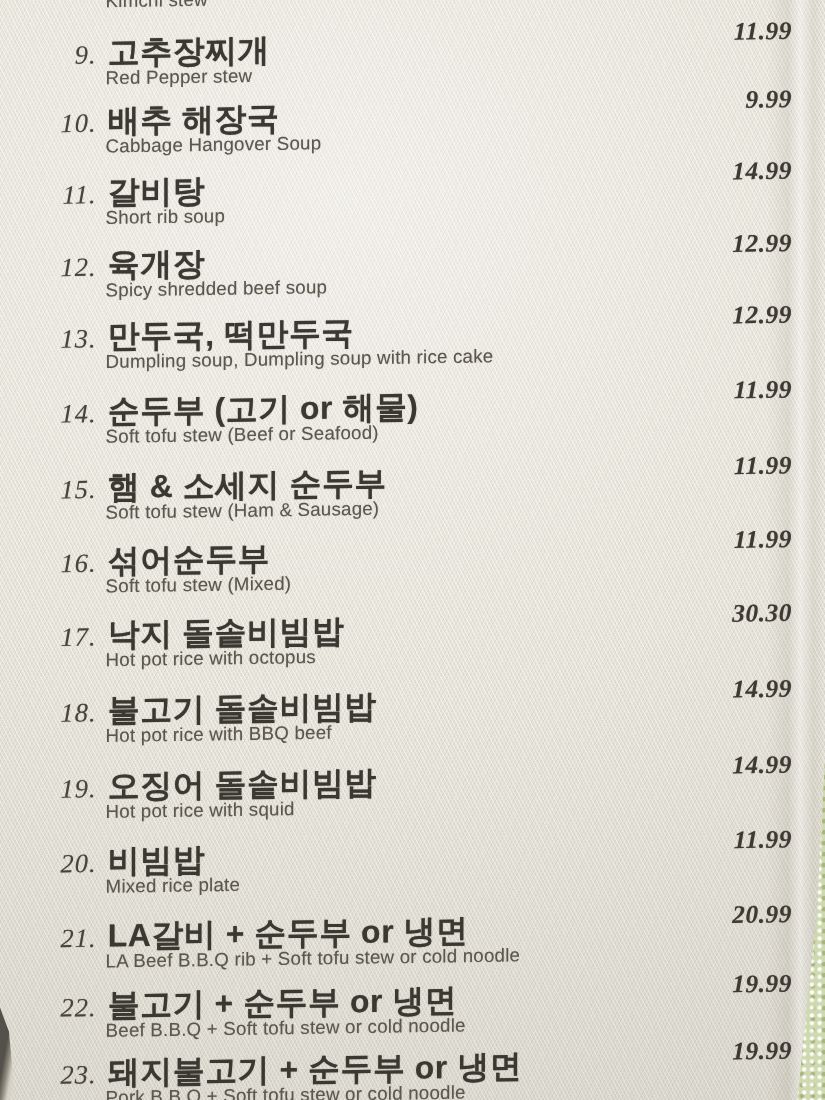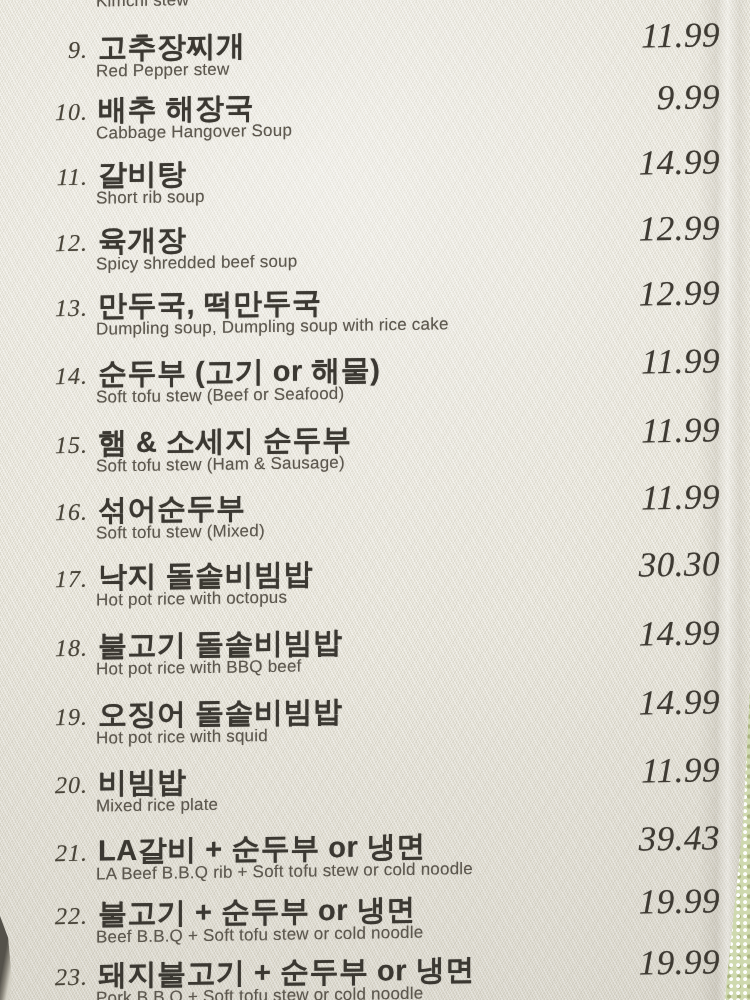--- a/index.html
+++ b/index.html
@@ -53,22 +53,22 @@
     font-size:24px;color:#494439;letter-spacing:1px;
     text-shadow:0 0 1px rgba(73,68,57,0.45);
   }
   .kor{
     margin-left:10px;white-space:nowrap;
     font-weight:700;font-size:29px;color:#3b3832;letter-spacing:0.5px;
     text-shadow:0 0 1px rgba(59,56,50,0.55);
   }
   .price{
     position:absolute;right:30px;top:-4px;
-    font-family:"Liberation Serif",serif;font-style:italic;font-weight:400;
-    font-size:35px;color:#3e3a33;letter-spacing:0.5px;
+    font-family:"Liberation Serif",serif;font-style:italic;font-weight:700;
+    font-size:23px;color:#3e3a33;letter-spacing:0.5px;
     text-shadow:0 0 1px rgba(62,58,51,0.45);
   }
   .eng{
     margin-left:96px;margin-top:0px;white-space:nowrap;
     font-size:17px;color:#5c574e;letter-spacing:0.2px;
     text-shadow:0 0 1px rgba(92,87,78,0.4);
   }
 </style>
 </head>
 <body>
@@ -186,21 +186,21 @@
       <span class="kor">비빔밥</span>
       <span class="price">11.99</span>
     </div>
     <div class="eng">Mixed rice plate</div>
   </div>
 
   <div class="item" style="top:833px">
     <div class="l1">
       <span class="num">21.</span>
       <span class="kor">LA갈비 + 순두부 or 냉면</span>
-      <span class="price">39.43</span>
+      <span class="price">20.99</span>
     </div>
     <div class="eng">LA Beef B.B.Q rib + Soft tofu stew or cold noodle</div>
   </div>
 
   <div class="item" style="top:896px">
     <div class="l1">
       <span class="num">22.</span>
       <span class="kor">불고기 + 순두부 or 냉면</span>
       <span class="price">19.99</span>
     </div>

